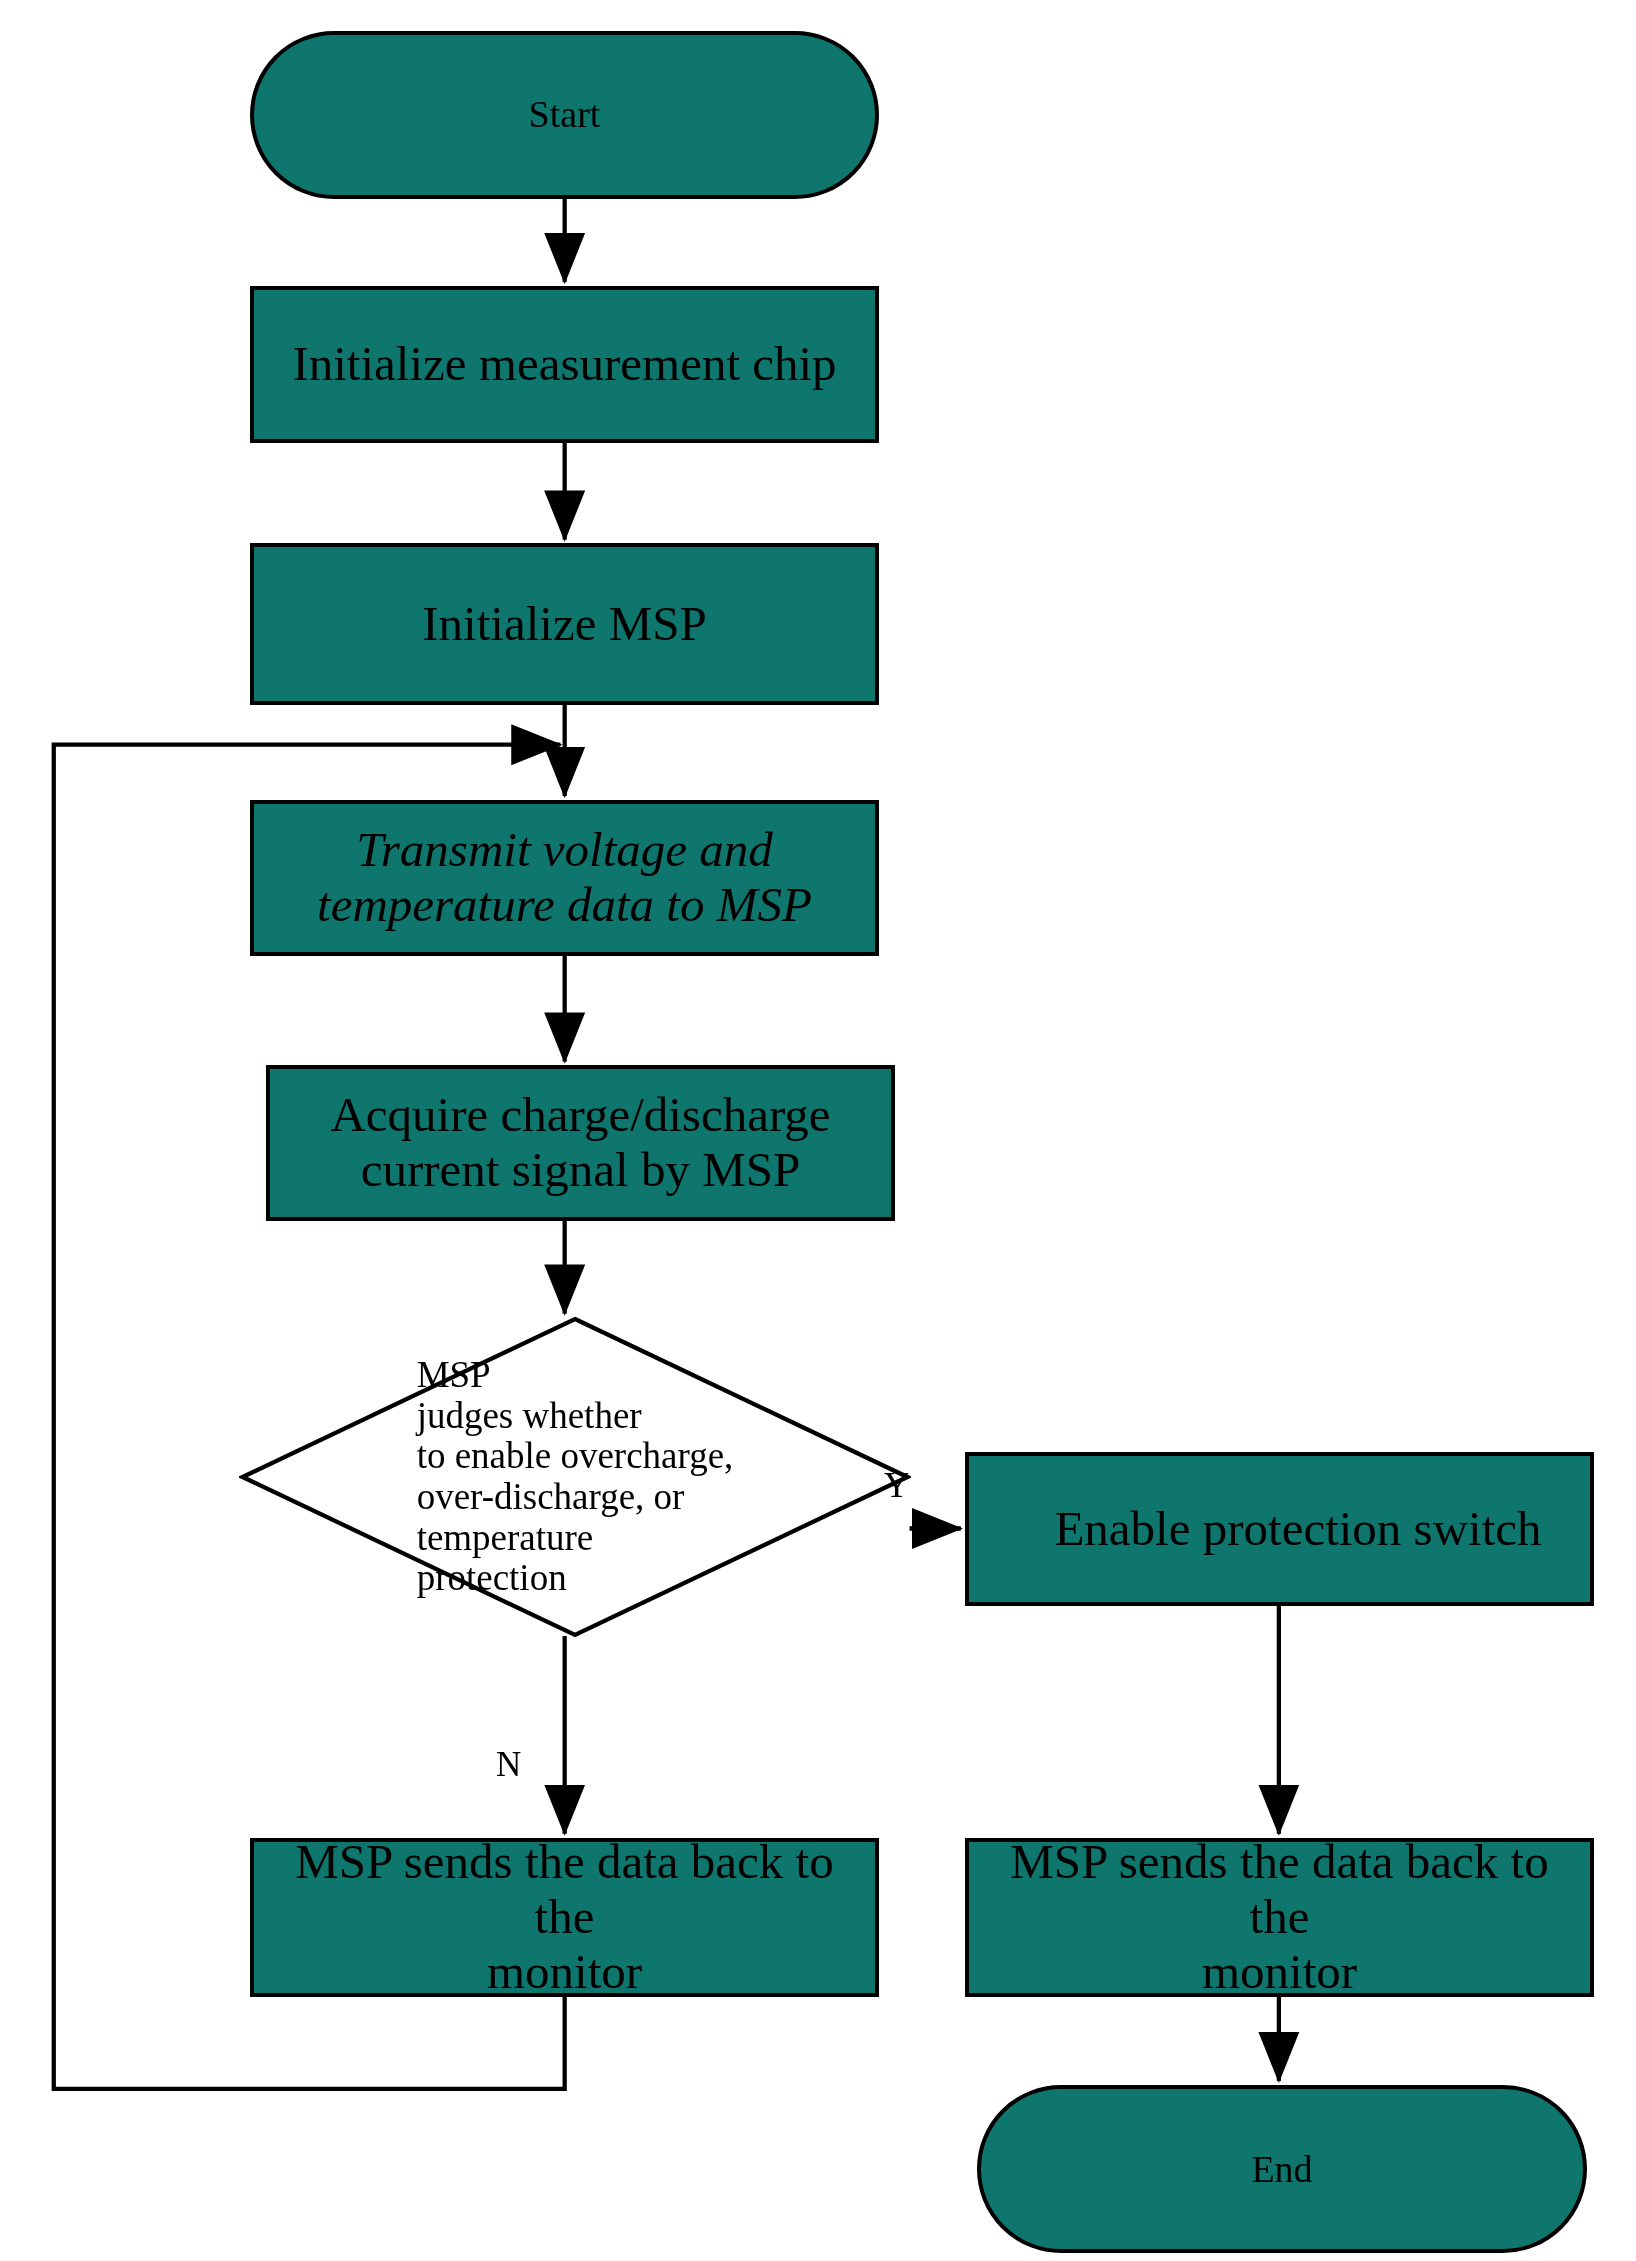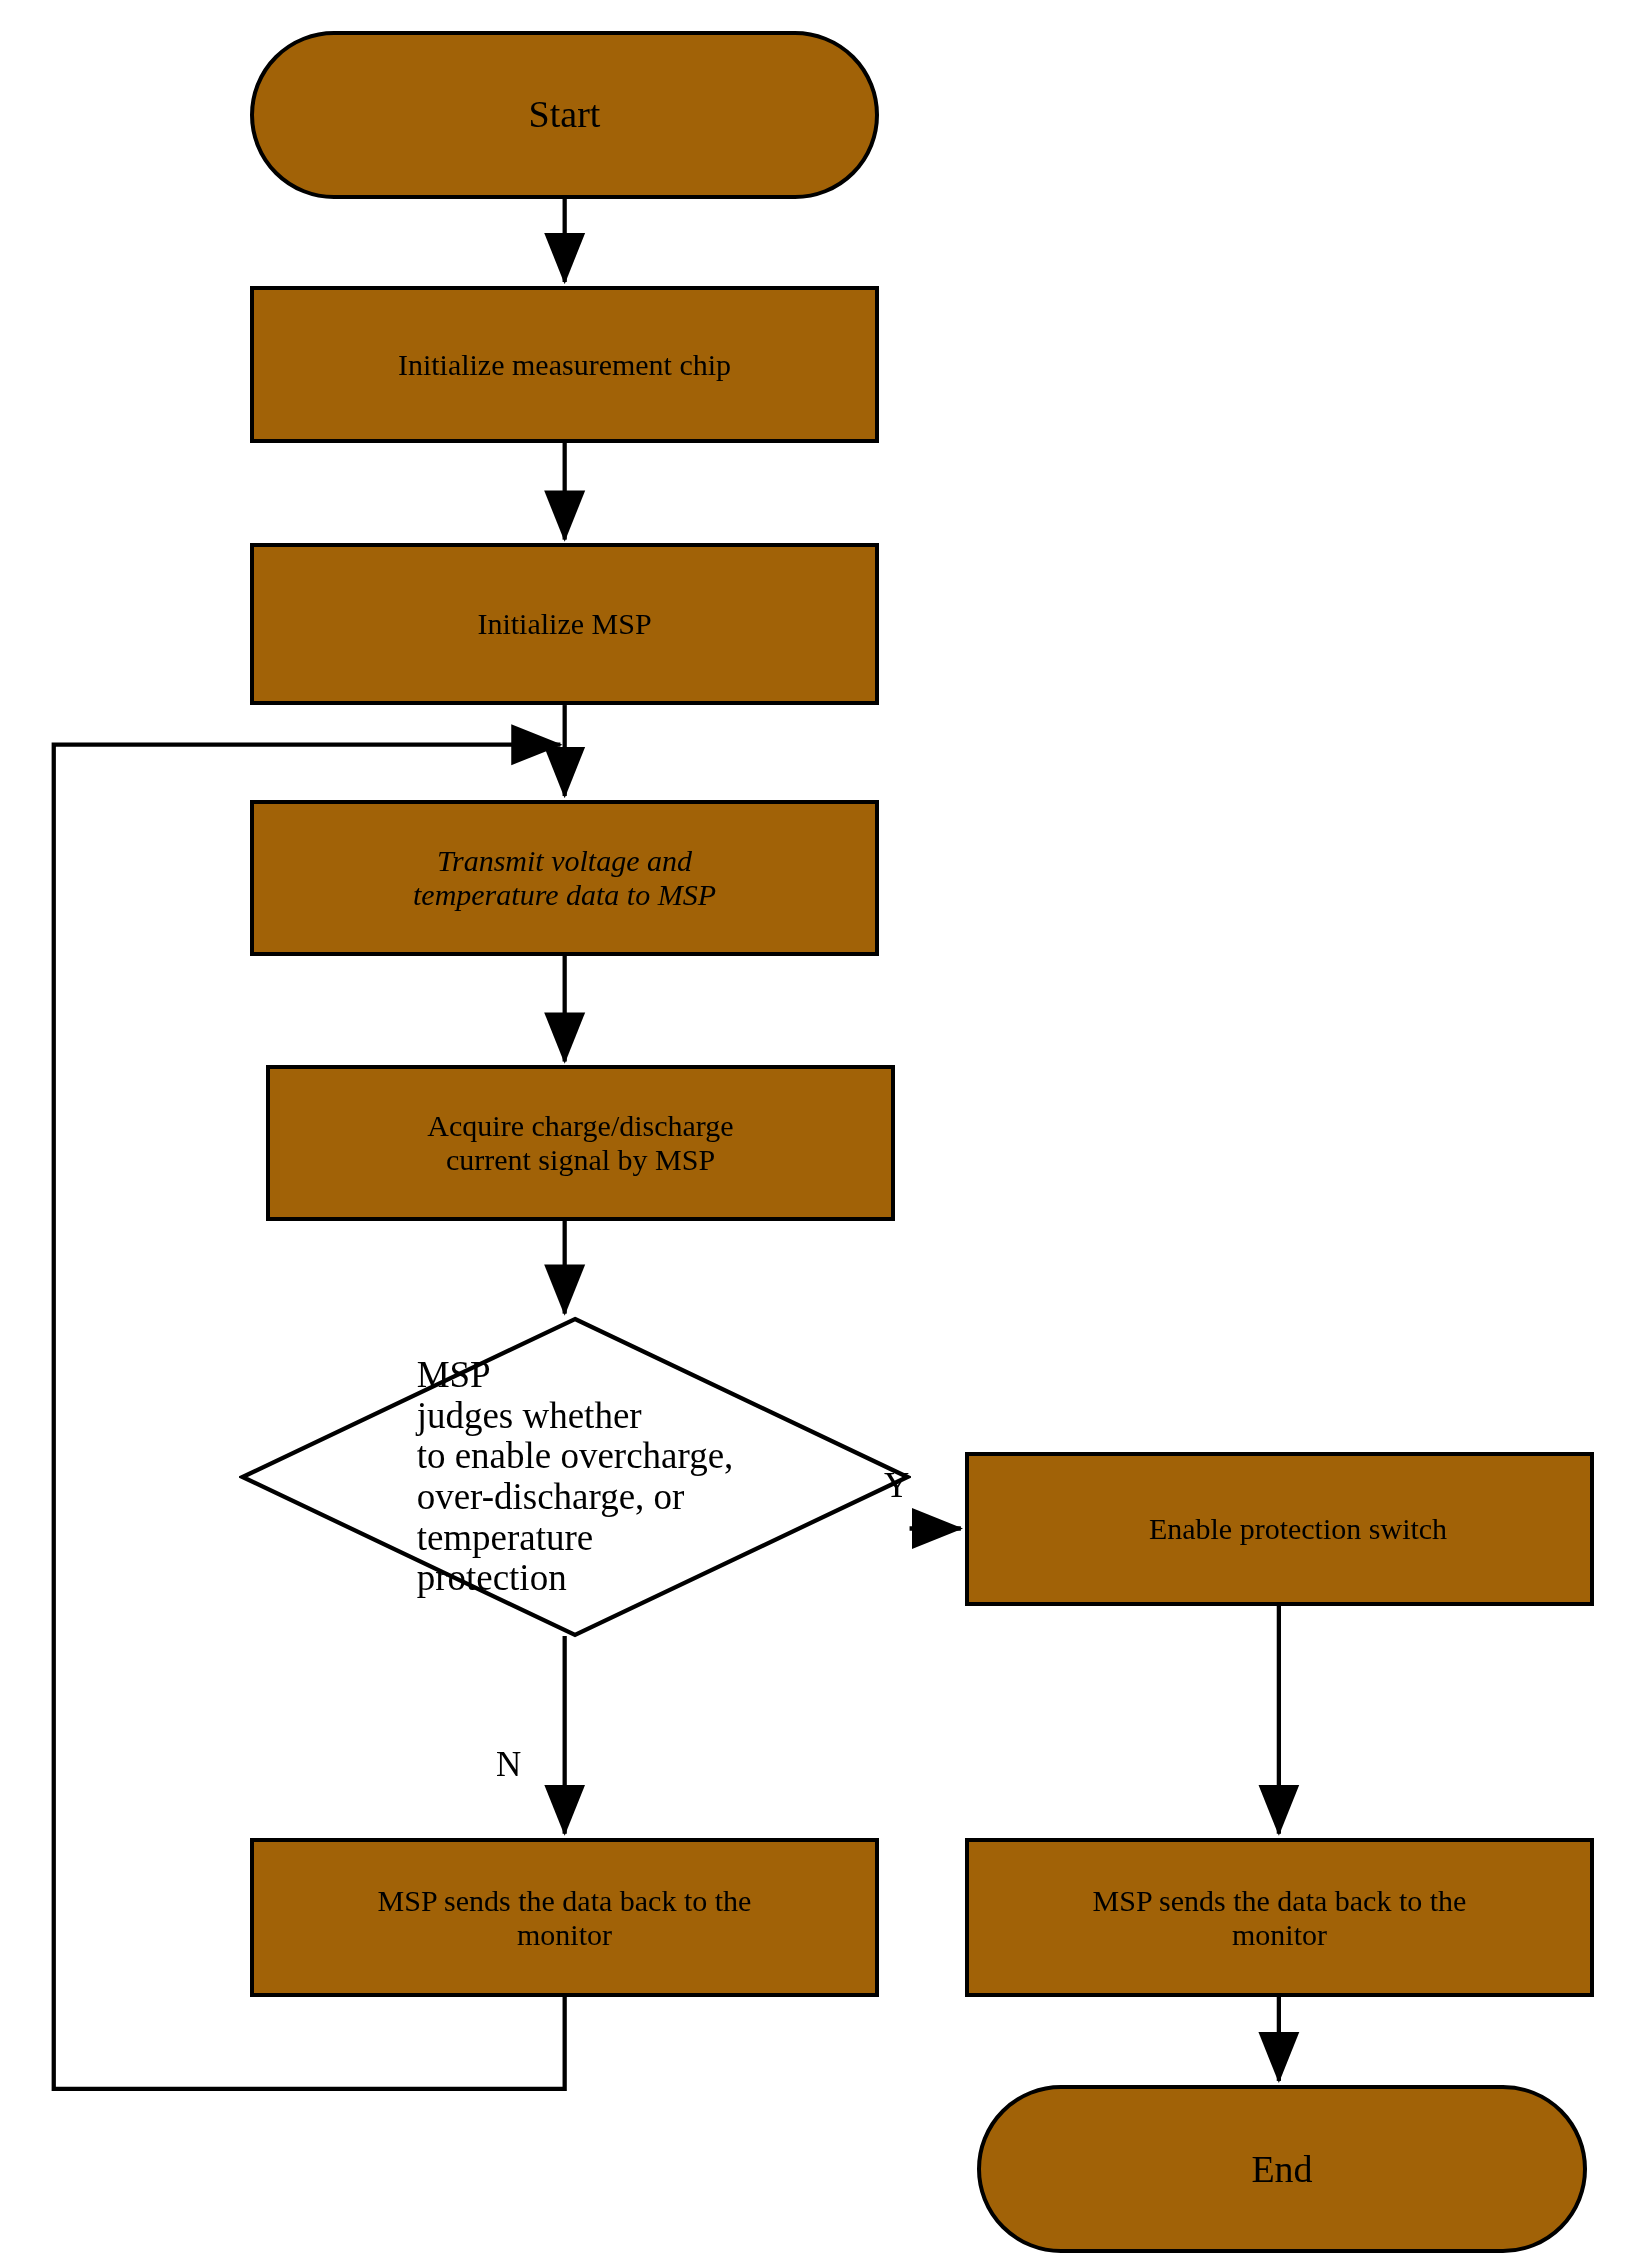--- a/index.html
+++ b/index.html
@@ -26,21 +26,21 @@
     height: 2261px;
   }
   .node {
     position: absolute;
     box-sizing: border-box;
     display: flex;
     align-items: center;
     justify-content: flex-start;
     text-align: center;
     color: #000000;
-    background: #a16207;
+    background: #0f766e;
     border: 4.3px solid #000000;
     line-height: 1.12;
     white-space: pre-line;
     padding: 0 11px;
   }
   .node.terminal {
     border-radius: 85px;
   }
   .node.process {
     border-radius: 0;
@@ -67,21 +67,21 @@
     line-height: 1.1;
     font-family: Liberation Serif, serif;
   }
   .edge-label {
     position: absolute;
     color: #000000;
     line-height: 1;
     white-space: nowrap;
   }
   .f-start   { font-size: 38px; }
-  .f-proc    { font-size: 30px; }
+  .f-proc    { font-size: 49px; }
   .f-diamond { font-size: 37px; }
   .f-edge    { font-size: 35px; }
 </style>
 </head>
 <body>
 
 <div id="flow-root">
 
   <svg id="flow-svg" viewBox="0 0 2680 3704">
     <defs>

